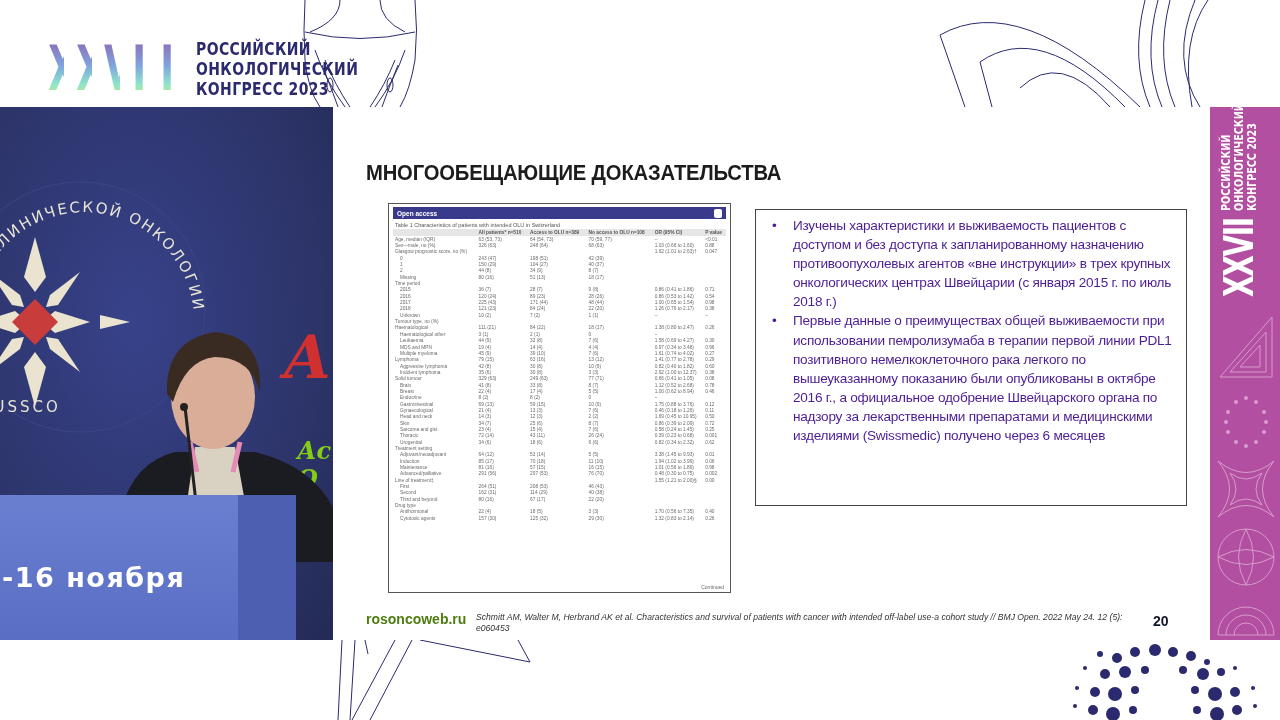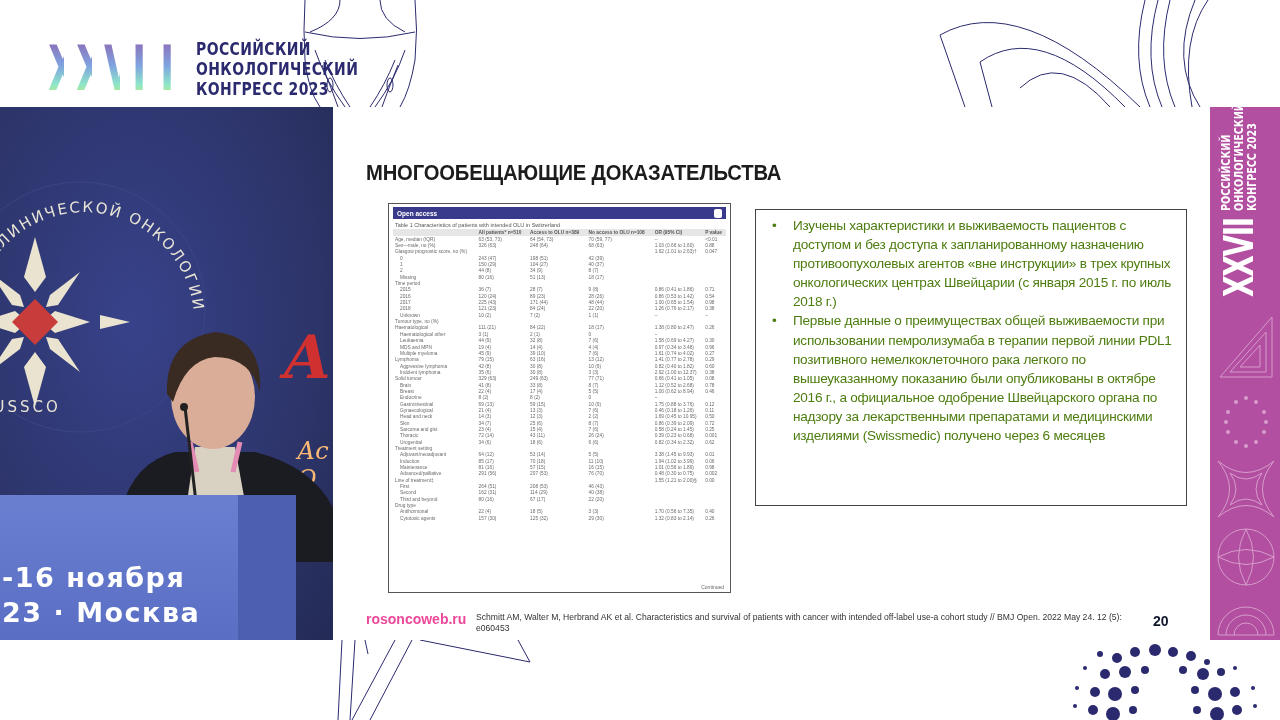--- a/index.html
+++ b/index.html
@@ -22,21 +22,21 @@
     .video { position: absolute; left: 0; top: 107px; width: 333px; height: 533px; background: #2d3670; overflow: hidden; }
     .video .backdrop { position: absolute; inset: 0; background: radial-gradient(ellipse at 40% 40%, #38428a 0%, #2b3366 70%, #232a55 100%); }
     .star { position: absolute; left: 0px; top: 235px; }
     .person { position: absolute; left: 95px; top: 195px; }
     .podium { position: absolute; left: 0; top: 388px; width: 290px; height: 145px; background: linear-gradient(180deg,#6a7fd0 0%,#5a6fc4 100%); }
     .podium-side { position: absolute; left: 238px; top: 388px; width: 58px; height: 145px; background: #4c5fb0; }
     .podium-line1, .podium-line2 { position: absolute; color: #ffffff; font-family: "DejaVu Sans", sans-serif; font-size: 27px; letter-spacing: 1.5px; white-space: nowrap; font-weight: bold; }
     .podium-line1 { left: 2px; top: 455px; }
     .podium-line2 { left: 2px; top: 490px; }
     .red-a { position: absolute; left: 283px; top: 215px; color: #d03030; font-family: "DejaVu Serif", serif; font-size: 60px; font-weight: bold; font-style: italic; }
-    .a-script { position: absolute; left: 297px; top: 330px; color: #fdba74; font-family: "DejaVu Serif", serif; font-style: italic; font-size: 24px; line-height: 28px; }
+    .a-script { position: absolute; left: 297px; top: 330px; color: #84cc16; font-family: "DejaVu Serif", serif; font-style: italic; font-size: 24px; line-height: 28px; font-weight: bold; }
 
     
     .slide { position: absolute; left: 333px; top: 107px; width: 877px; height: 533px; background: #ffffff; }
     .slide-title { position: absolute; left: 33px; top: 53px; font-family: "Liberation Sans", sans-serif; font-weight: bold; font-size: 22px; color: #1c1c1c; letter-spacing: -0.2px; transform: scaleX(0.92); transform-origin: left; }
 
     
     .table-img { position: absolute; left: 55px; top: 96px; width: 343px; height: 390px; border: 1.5px solid #555; background: #fff; overflow: hidden; }
     .oa-bar { height: 12px; margin: 3px 4px 0 4px; background: #3a3a8c; display: flex; align-items: center; justify-content: space-between; padding: 0 4px; }
     .oa-bar span { color: #fff; font-size: 6.5px; font-weight: bold; }
     .oa-bar .lock { width: 8px; height: 9px; background: #fff; border-radius: 2px; }
@@ -44,26 +44,26 @@
     .tbl { width: calc(100% - 8px); margin: 0 4px; border-collapse: collapse; font-size: 4.8px; color: #6a6a6a; }
     .tbl thead tr { background: #e6e6e6; }
     .tbl th { text-align: left; font-weight: bold; color: #555; padding: 1px 2px; height: 7px; }
     .tbl td { padding: 0 2px; height: 6.35px; white-space: nowrap; }
     .tbl td.ind { padding-left: 7px; }
     .tbl-continued { position: absolute; right: 6px; bottom: 2px; font-size: 5px; color: #666; }
 
     
     .bullets { position: absolute; left: 422px; top: 102px; width: 432px; height: 297px; border: 1.5px solid #444; padding: 6px 12px 6px 12px; }
     .bullets ul { list-style: none; }
-    .bullets li { position: relative; padding-left: 25px; font-size: 13.6px; line-height: 19.1px; color: #4d7c0f; letter-spacing: -0.25px; }
+    .bullets li { position: relative; padding-left: 25px; font-size: 13.6px; line-height: 19.1px; color: #4c1d95; letter-spacing: -0.25px; }
     .bullets li::before { content: "•"; position: absolute; left: 4px; top: 0; }
 
     
-    .footer-site { position: absolute; left: 33px; top: 504px; font-family: "Liberation Sans", sans-serif; font-weight: bold; font-size: 14px; color: #ec4899; }
-    .footer-ref { position: absolute; left: 143px; top: 505px; width: 660px; font-size: 8.6px; line-height: 11px; color: #333; }
+    .footer-site { position: absolute; left: 33px; top: 504px; font-family: "Liberation Sans", sans-serif; font-weight: bold; font-size: 14px; color: #4d7c0f; }
+    .footer-ref { position: absolute; left: 143px; top: 505px; width: 660px; font-size: 8.6px; line-height: 11px; font-style: italic; color: #333; }
     .page-num { position: absolute; left: 820px; top: 506px; font-weight: bold; font-size: 14px; color: #0f172a; }
 
     
     .band { position: absolute; left: 1210px; top: 107px; width: 70px; height: 533px; background: #b24fa1; overflow: hidden; }
     .band-brand { position: absolute; left: 8px; top: 190px; transform: rotate(-90deg); transform-origin: left top; display: flex; align-items: center; gap: 6px; white-space: nowrap; }
     .band-roman { color: #fff; font-family: "DejaVu Sans", sans-serif; font-weight: bold; font-size: 40px; letter-spacing: -2px; transform: scaleX(0.7); transform-origin: left; width: 80px; }
     .band-text { color: #fff; font-family: "DejaVu Sans", sans-serif; font-weight: bold; font-size: 12px; line-height: 13px; display: flex; flex-direction: column; transform: scaleX(0.8); transform-origin: left; }
   </style>
 </head>
 <body>
@@ -151,21 +151,20 @@
     <path d="M100 145 L140 145 L150 200 L120 235 L92 200 Z" fill="#d9d2c2"></path>
     <path d="M95 140 L102 170 M145 140 L138 170" stroke="#e58cb4" stroke-width="5"></path>
     <ellipse cx="118" cy="95" rx="42" ry="52" fill="#d9ad98"></ellipse>
     <path d="M72 92 Q70 38 120 30 Q168 34 165 90 Q155 55 120 55 Q90 58 78 100 Z" fill="#3a2b22"></path>
     <line x1="90" y1="105" x2="105" y2="235" stroke="#222" stroke-width="3"></line>
     <circle cx="89" cy="105" r="4" fill="#222"></circle>
   </svg>
   <div class="podium"></div>
   <div class="podium-side"></div>
   <div class="podium-line1">-16 ноября</div>
-  <div class="podium-line2">23 · Москва</div>
 </div>
 
 <div class="slide">
   <div class="slide-title">МНОГООБЕЩАЮЩИЕ ДОКАЗАТЕЛЬСТВА</div>
 
   <div class="table-img">
     <div class="oa-bar">
       <span>Open access</span>
       <div class="lock"></div>
     </div>

